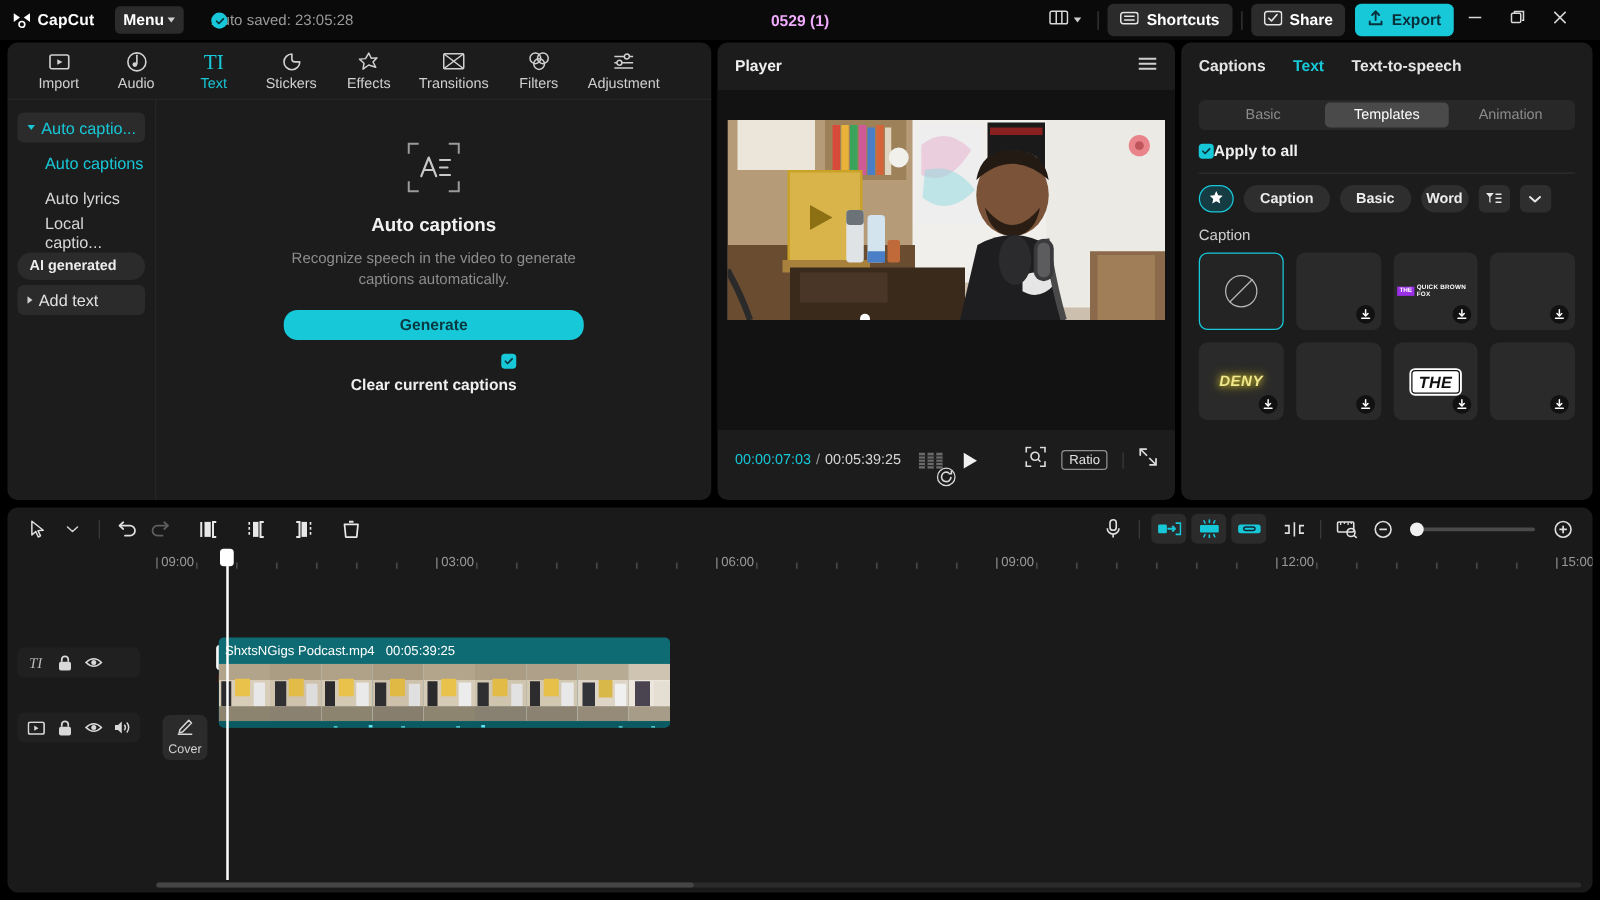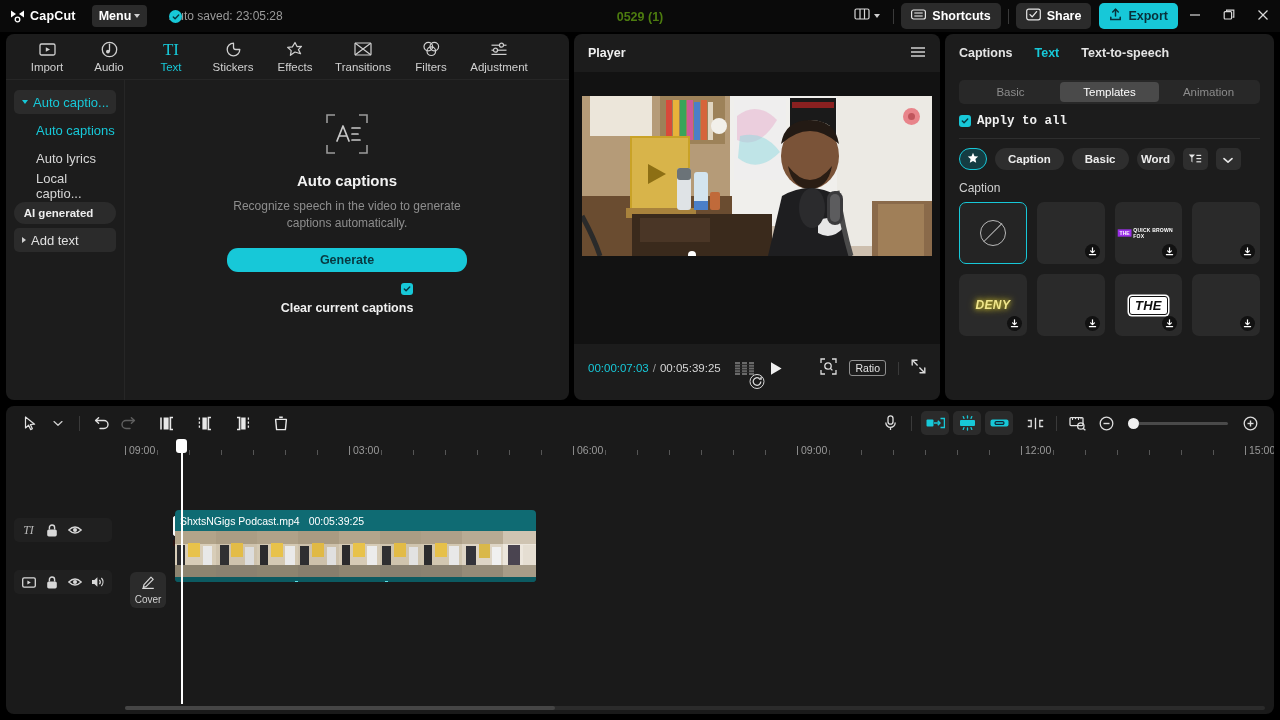--- a/index.html
+++ b/index.html
@@ -32,24 +32,24 @@
   }
   .autosave { margin-left:22px; display:flex; align-items:center; gap:6px; }
   .autosave .tick {
     width:13px;height:13px;border-radius:50%;background:#17c8d8;
     display:flex;align-items:center;justify-content:center;
   }
   .autosave .tick svg { display:block; }
   .autosave-text { font-size:12px; color:#9a9a9a; }
   .proj-title {
     position:absolute; left:0; right:0; text-align:center; top:10px;
-    font-size:12.5px; color:#4d7c0f; font-weight:bold; pointer-events:none;
+    font-size:12.5px; color:#f0abfc; font-weight:bold; pointer-events:none;
   }
   .tb-right {
-    margin-left:auto; display:flex; align-items:center; gap:0px; padding-right:0;
+    margin-left:auto; display:flex; align-items:center; gap:0px; padding-right:15px;
   }
   .tb-icon-btn {
     height:24px; display:flex; align-items:center; gap:4px; padding:0 6px;
     border-radius:4px; cursor:pointer; color:#d8d8d8;
   }
   .tb-sep { width:1px; height:15px; background:#3a3a3a; margin:0 7px; }
   .pill {
     height:26px; border-radius:5px; background:#2b2b2b; padding:0 10px;
     display:flex; align-items:center; gap:6px; font-size:12.5px; font-weight:bold; color:#fff;
     cursor:pointer;
@@ -151,21 +151,21 @@
   .rtabs { height:38px; display:flex; align-items:center; gap:22px; padding:0 14px; }
   .rtab { font-size:12.5px; font-weight:bold; color:#e4e4e4; cursor:pointer; }
   .rtab.active { color:#17c8d8; }
   .seg-wrap {
     margin:8px 14px 0 14px; height:24px; background:#282828; border-radius:5px;
     display:flex; align-items:center; padding:2px;
   }
   .seg { flex:1; height:20px; border-radius:4px; display:flex; align-items:center;
     justify-content:center; font-size:11.5px; color:#8c8c8c; cursor:pointer; }
   .seg.active { background:#4a4a4a; color:#fff; }
-  .apply-row { margin:10px 14px 0 14px; display:flex; align-items:center; gap:6px; cursor:pointer;font-family:Liberation Mono, monospace; }
+  .apply-row { margin:10px 14px 0 14px; display:flex; align-items:center; cursor:pointer; }
   .apply-lbl { font-size:12.5px; font-weight:bold; color:#f0f0f0; }
   .rdiv { margin:10px 14px 0 14px; height:1px; background:#2e2e2e; }
   .chip-row { margin:9px 0 0 14px; display:flex; align-items:center; gap:8px; width:301px; }
   .chip {
     height:22px; border-radius:11px; background:#2e2e2e; padding:0 13px; display:flex;
     align-items:center; justify-content:center; font-size:11.5px; font-weight:bold; color:#ededed;
     cursor:pointer; white-space:nowrap;
   }
   .chip.star { width:28px; padding:0; background:#143c42; border:1.3px solid #17c8d8; }
   .chip.clipped { max-width:38px; overflow:hidden; }

